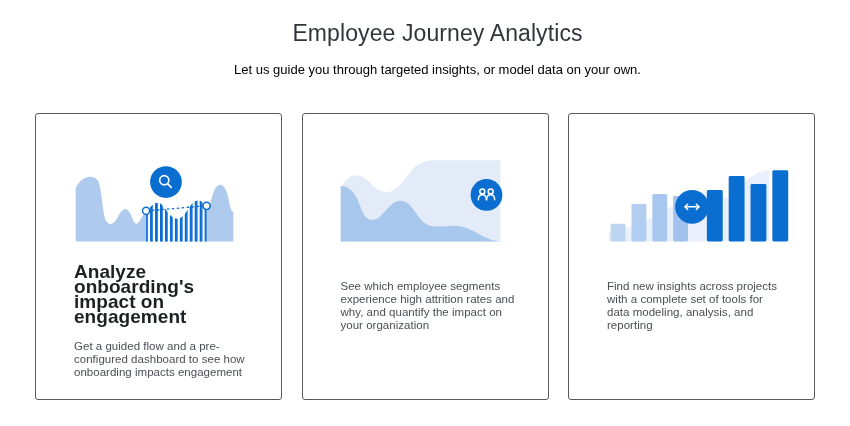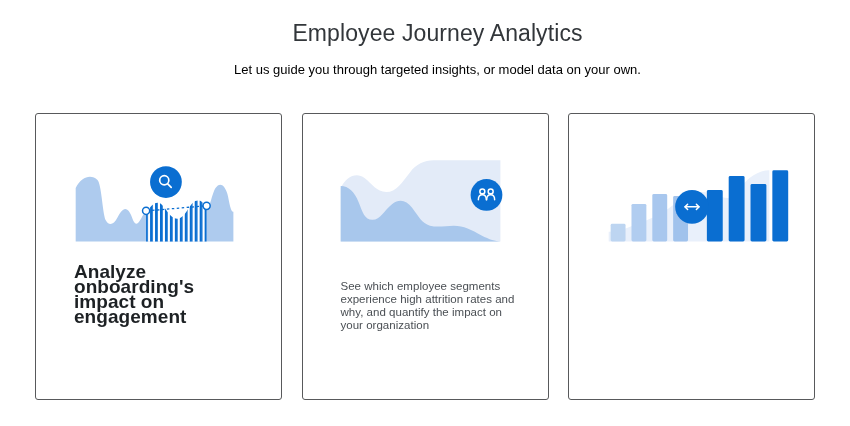--- a/index.html
+++ b/index.html
@@ -158,20 +158,21 @@
 
           <circle cx="131" cy="68" r="16" fill="#0a6ed1"></circle>
           <g fill="none" stroke="#ffffff" stroke-width="1.7" stroke-linecap="round">
             <circle cx="129.3" cy="66.2" r="4.6"></circle>
             <line x1="132.8" y1="69.8" x2="136.3" y2="73.3"></line>
           </g>
         </svg>
       </div>
       <div class="card-text">
         <div class="card-title">Analyze onboarding's impact on engagement</div>
+        <div class="card-desc">Get a guided flow and a pre-configured dashboard to see how onboarding impacts engagement</div>
       </div>
     </div>
 
     <div class="card">
       <div class="card-illustration">
         <svg class="illus-svg" width="247" height="150" viewBox="0 0 247 150">
 
           <path fill="#e3ebf8" d="M38,74
                C44,62 54,58 62,64
                C70,70 74,78 84,78
@@ -229,17 +230,18 @@
 
           <circle cx="124" cy="93" r="17" fill="#0a6ed1"></circle>
           <g fill="none" stroke="#ffffff" stroke-width="1.5" stroke-linecap="round" stroke-linejoin="round">
             <line x1="117" y1="93" x2="131" y2="93"></line>
             <polyline points="119.6,90.4 117,93 119.6,95.6"></polyline>
             <polyline points="128.4,90.4 131,93 128.4,95.6"></polyline>
           </g>
         </svg>
       </div>
       <div class="card-text">
+        <div class="card-desc">Find new insights across projects with a complete set of tools for data modeling, analysis, and reporting</div>
       </div>
     </div>
 
   </div>
 </div>
 
 </body></html>

